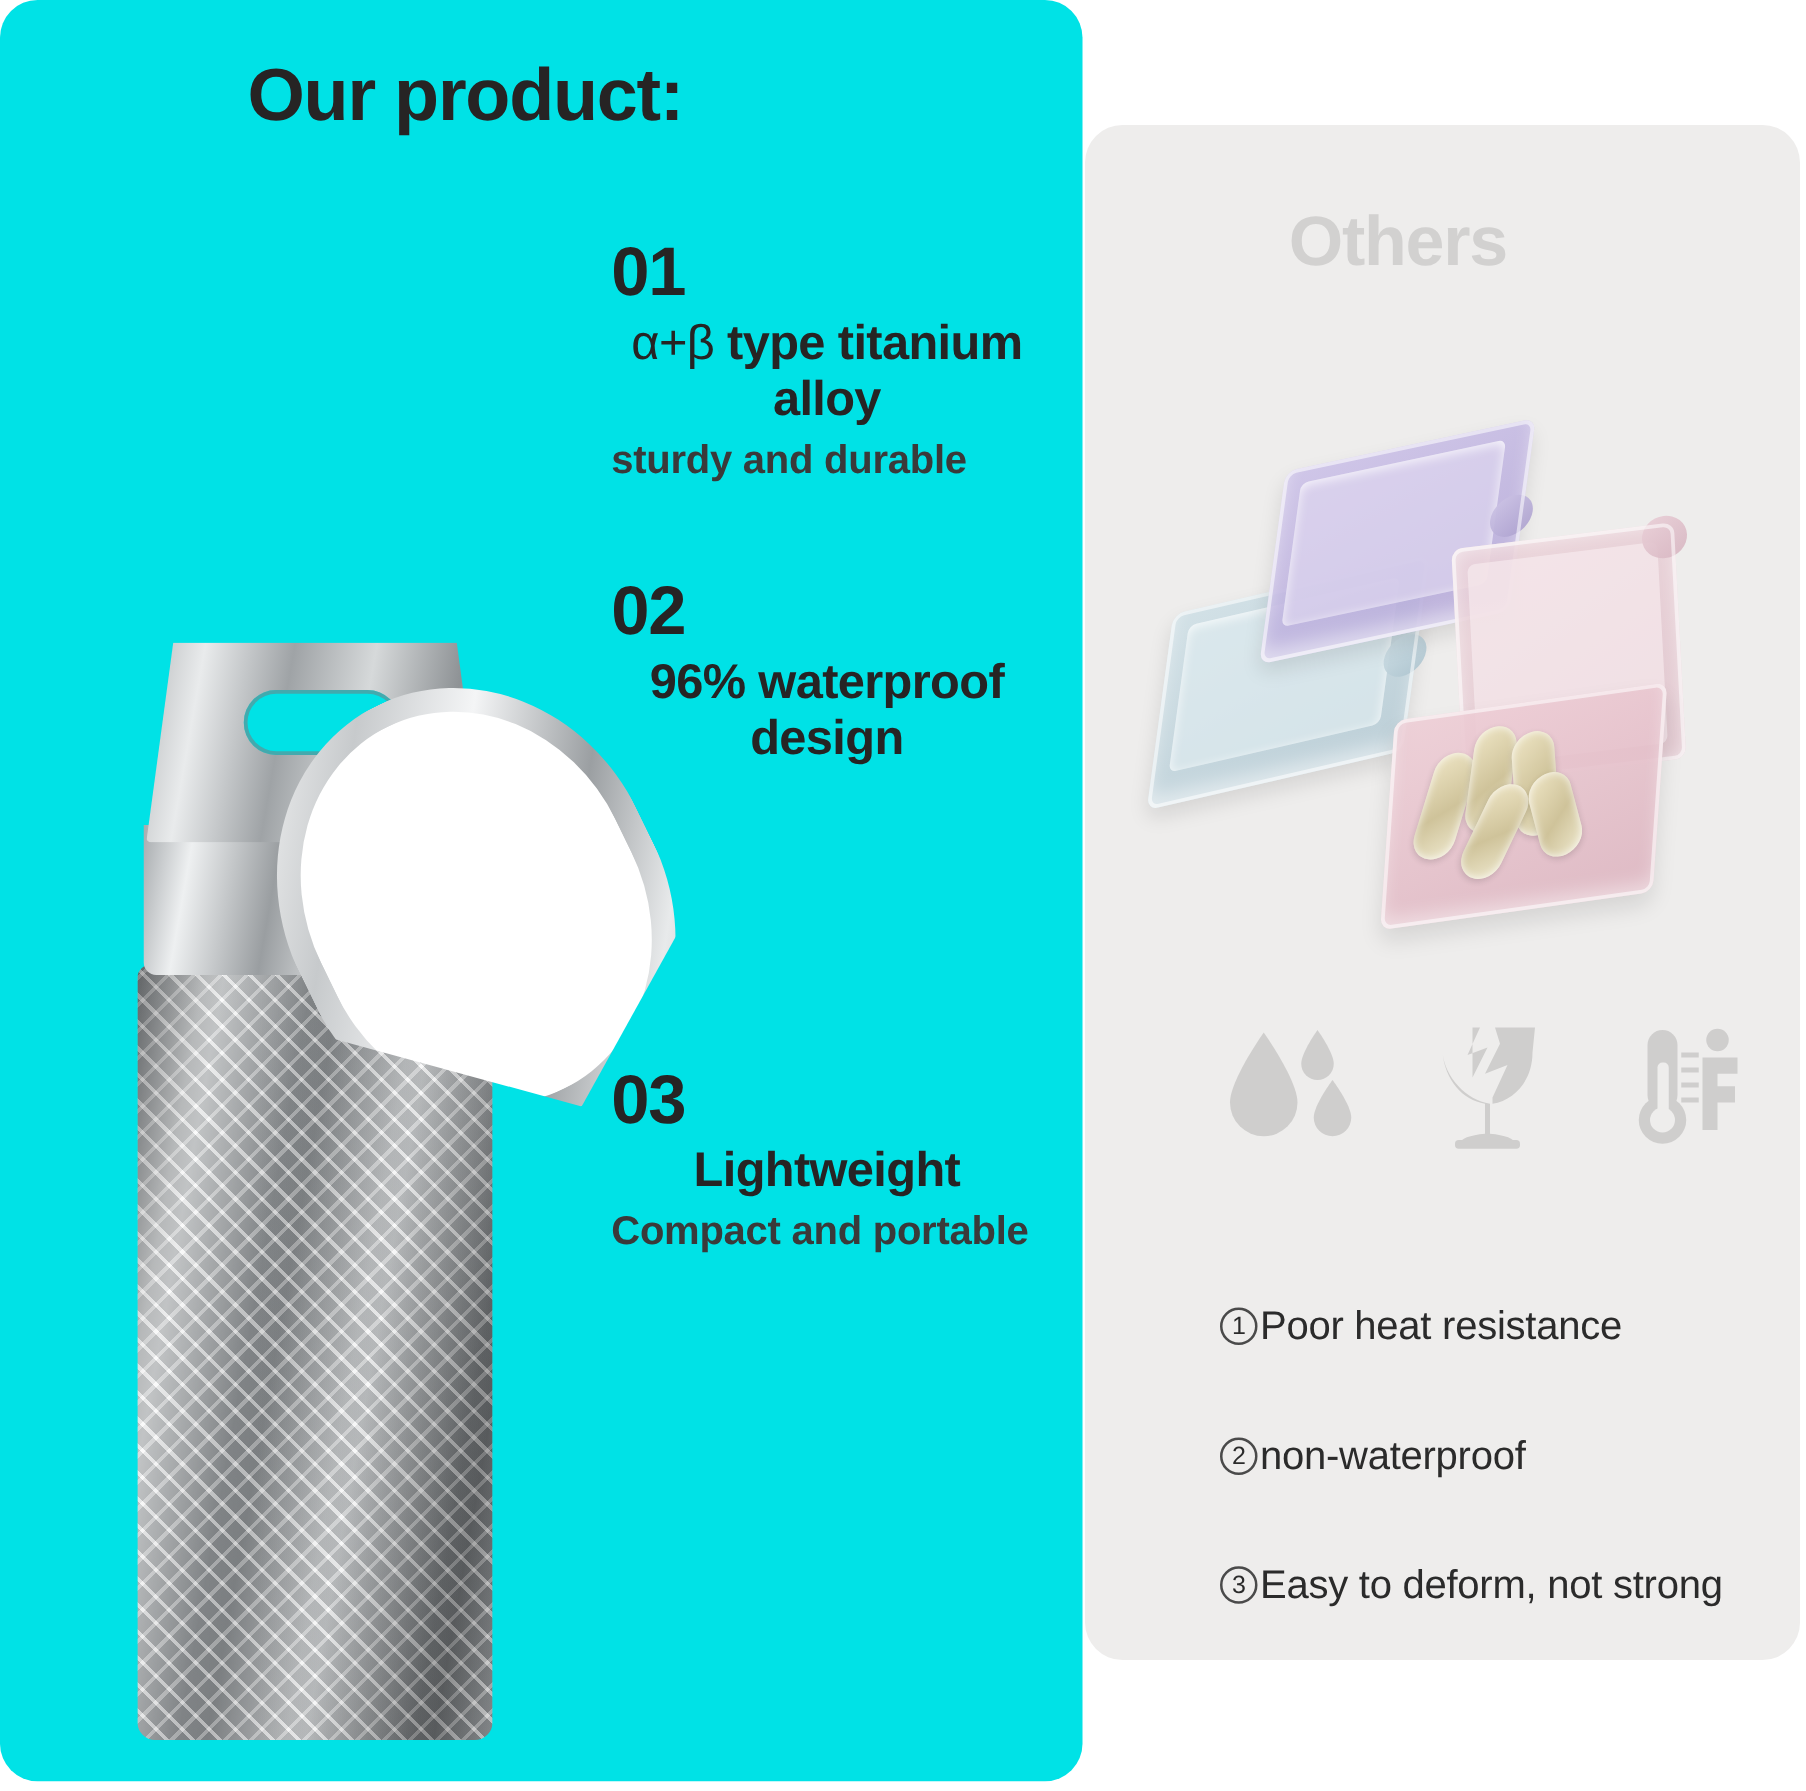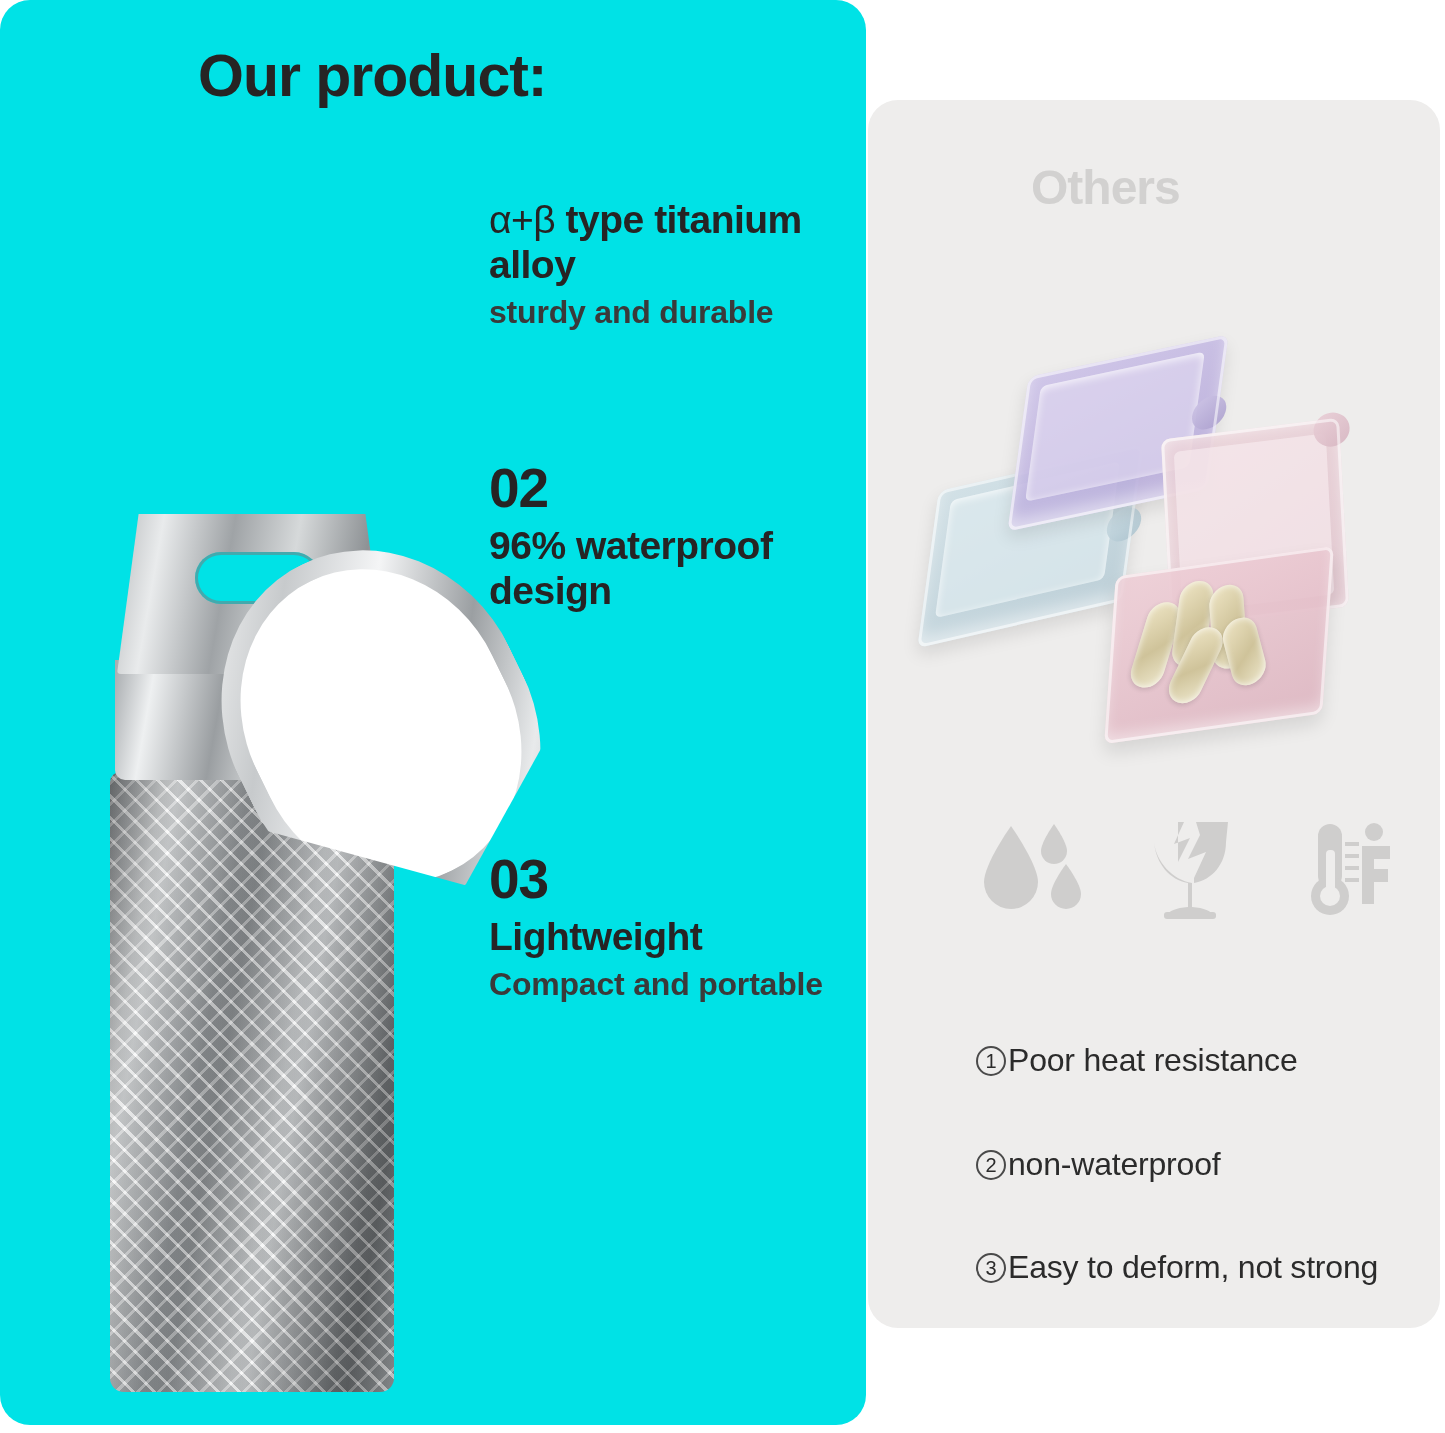--- a/index.html
+++ b/index.html
@@ -24,21 +24,21 @@
   }
 
   
   .feature { position:absolute; left:489px; width:345px; color:#262424; }
   .f-num {
     font-size:55px; font-weight:bold; line-height:1.0;
     letter-spacing:-1px; color:#262424;
   }
   .f-title {
     font-size:39px; font-weight:bold; line-height:1.15;
-    letter-spacing:-0.5px; margin-top:8px; color:#262424;
+    letter-spacing:-0.5px; margin-top:8px; color:#262424;text-align:center;
   }
   .f-title .greek { font-weight:400; }
   .f-sub {
     font-size:32px; font-weight:700; line-height:1.28;
     margin-top:4px; color:#3a3a3a; letter-spacing:-0.2px;
   }
   #feat0 { top:190px; }
   #feat1 { top:461px; }
   #feat2 { top:852px; }
   #feat3 { top:1128px; }
@@ -84,21 +84,21 @@
     clip-path:polygon(0% 0%, 100% 0%, 100% 72%, 52% 100%, 0% 62%);
   }
 
   
   .panel-others {
     position:absolute; left:868px; top:100px; width:572px; height:1228px;
     background:#eeedec; border-radius:30px;
   }
   .others-title {
     position:absolute; left:163px; top:60px;
-    font-size:48px; font-weight:bold; letter-spacing:-1px;
+    font-size:56px; font-weight:bold; letter-spacing:-1px;
     color:#d2d1d0;
   }
 
   
   .boxes { position:absolute; left:60px; top:250px; width:470px; height:420px; }
   .pbox { position:absolute; border-radius:9px; }
   .pbox .lid {
     position:absolute; inset:0; border-radius:9px;
     border:3px solid rgba(255,255,255,.55);
   }
@@ -203,20 +203,21 @@
 
     <div class="capsule">
       <div class="cap-body"></div>
       <div class="cap-neck"></div>
       <div class="cap-top"></div>
       <div class="cap-slot"></div>
       <div class="cap-ring"></div>
     </div>
 
     <div class="feature" id="feat0">
+      <div class="f-num">01</div>
       <div class="f-title"><span class="greek">α+β</span><span> type titanium alloy</span></div>
       <div class="f-sub">sturdy and durable</div>
     </div>
 
     <div class="feature" id="feat1">
       <div class="f-num">02</div>
       <div class="f-title"><span class="greek"></span><span>96% waterproof design</span></div>
     </div>
 
     <div class="feature" id="feat2">

